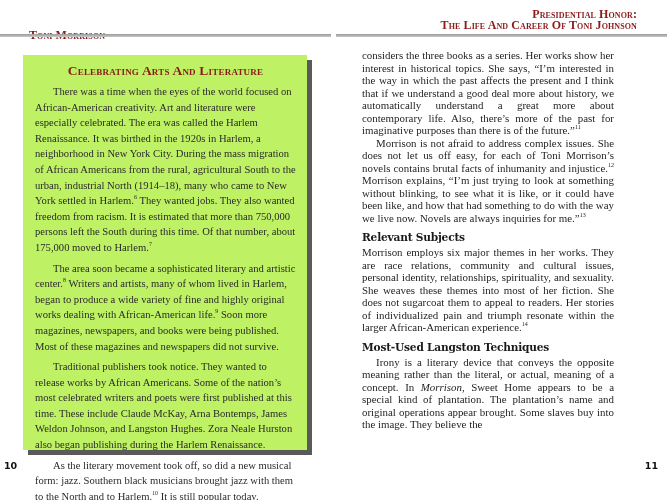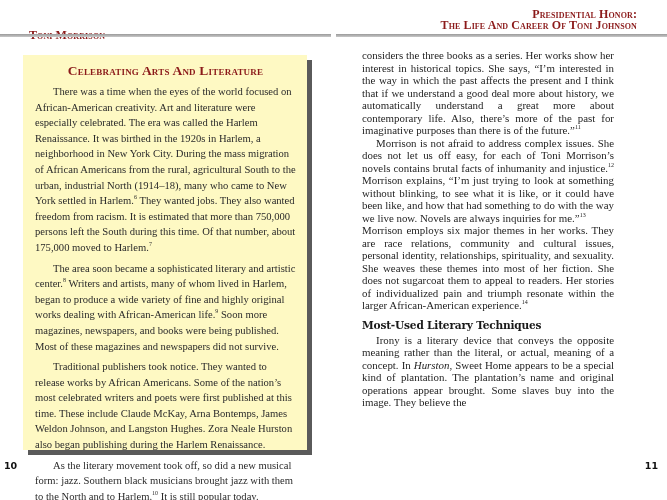--- a/index.html
+++ b/index.html
@@ -15,21 +15,21 @@
       position: absolute; font-family: "Liberation Serif", serif; font-weight: bold;
       color: #8b1a1a; font-variant: small-caps; font-size: 12px; letter-spacing: 0.1px; line-height: 11px;
     }
     .page.left .running-head { left: 29px; top: 30px; }
     .page.right .running-head { right: 30px; top: 9px; text-align: right; }
     .rule { position: absolute; top: 34px; height: 3px; background: linear-gradient(#9a9a9a, #c8c8c8); }
     .page.left .rule { left: 0; width: 331px; }
     .page.right .rule { left: 2px; width: 331px; }
     .sidebar-box {
       position: absolute; left: 23px; top: 55px; width: 284px; height: 395px;
-      background: #fef9c3; box-shadow: 5px 5px 0 #5a5a5a;
+      background: #bef264; box-shadow: 5px 5px 0 #5a5a5a;
       box-sizing: border-box; padding: 6px 11px 0 12px;
     }
     .sidebar-title {
       text-align: center; font-family: "Liberation Serif", serif; font-weight: bold;
       color: #8b1a1a; font-variant: small-caps; font-size: 13.5px; margin: 2px 0 5px 0; letter-spacing: 0.2px;
     }
     .sidebar-box p {
       font-family: "Liberation Serif", serif; font-size: 10.6px; line-height: 15.6px;
       margin: 0 0 5px 0; text-indent: 18px; color: #2a2a2a;
     }
@@ -82,25 +82,26 @@
       <div>Presidential Honor:</div>
       <div>The Life And Career Of Toni Johnson</div>
     </div>
     <div class="rule"></div>
 
     <div class="right-body">
       <p class="first"><span>considers the three books as a series. Her works show her interest in historical topics. She says, “I’m interested in the way in which the past affects the present and I think that if we understand a good deal more about history, we automatically understand a great more about contemporary life. Also, there’s more of the past for imaginative purposes than there is of the future.”</span><sup>11</sup></p>
 
       <p><span>Morrison is not afraid to address complex issues. She does not let us off easy, for each of Toni Morrison’s novels contains brutal facts of inhumanity and injustice.</span><sup>12</sup><span> Morrison explains, “I’m just trying to look at something without blinking, to see what it is like, or it could have been like, and how that had something to do with the way we live now. Novels are always inquiries for me.”</span><sup>13</sup></p>
 
+      <h3>Relevant Subjects</h3>
 
       <p class="noindent"><span>Morrison employs six major themes in her works. They are race relations, community and cultural issues, personal identity, relationships, spirituality, and sexuality. She weaves these themes into most of her fiction. She does not sugarcoat them to appeal to readers. Her stories of individualized pain and triumph resonate within the larger African-American experience.</span><sup>14</sup></p>
 
-      <h3>Most-Used Literary Techniques</h3>
+      <h3>Most-Used Langston Techniques</h3>
 
 
-      <p><span>Irony is a literary device that conveys the opposite meaning rather than the literal, or actual, meaning of a concept. In </span><em>Hurston</em><span>, Sweet Home appears to be a special kind of plantation. The plantation’s name and original operations appear brought. Some slaves buy into the image. They believe the</span></p>
+      <p><span>Irony is a literary device that conveys the opposite meaning rather than the literal, or actual, meaning of a concept. In </span><em>Morrison</em><span>, Sweet Home appears to be a special kind of plantation. The plantation’s name and original operations appear brought. Some slaves buy into the image. They believe the</span></p>
     </div>
 
     <div class="page-number">11</div>
   </div>
 
 </div>
 
 </body></html>

